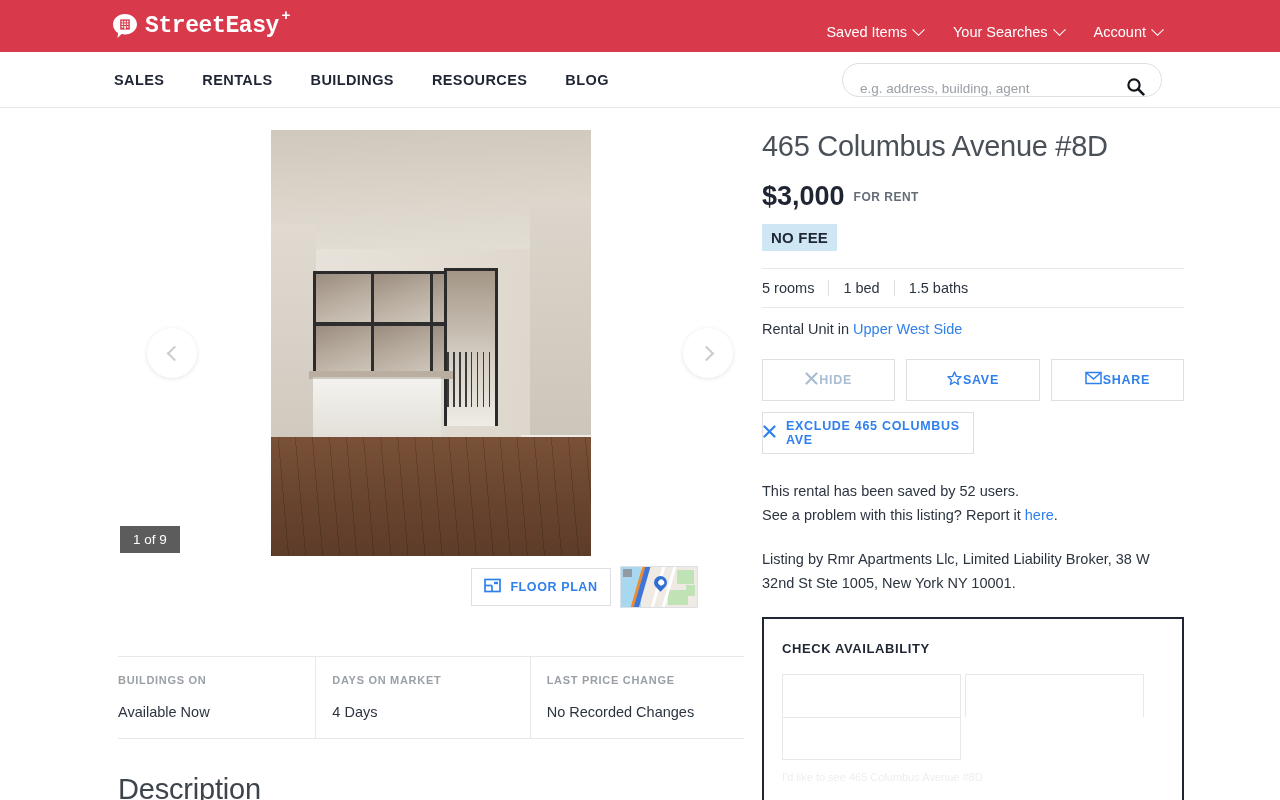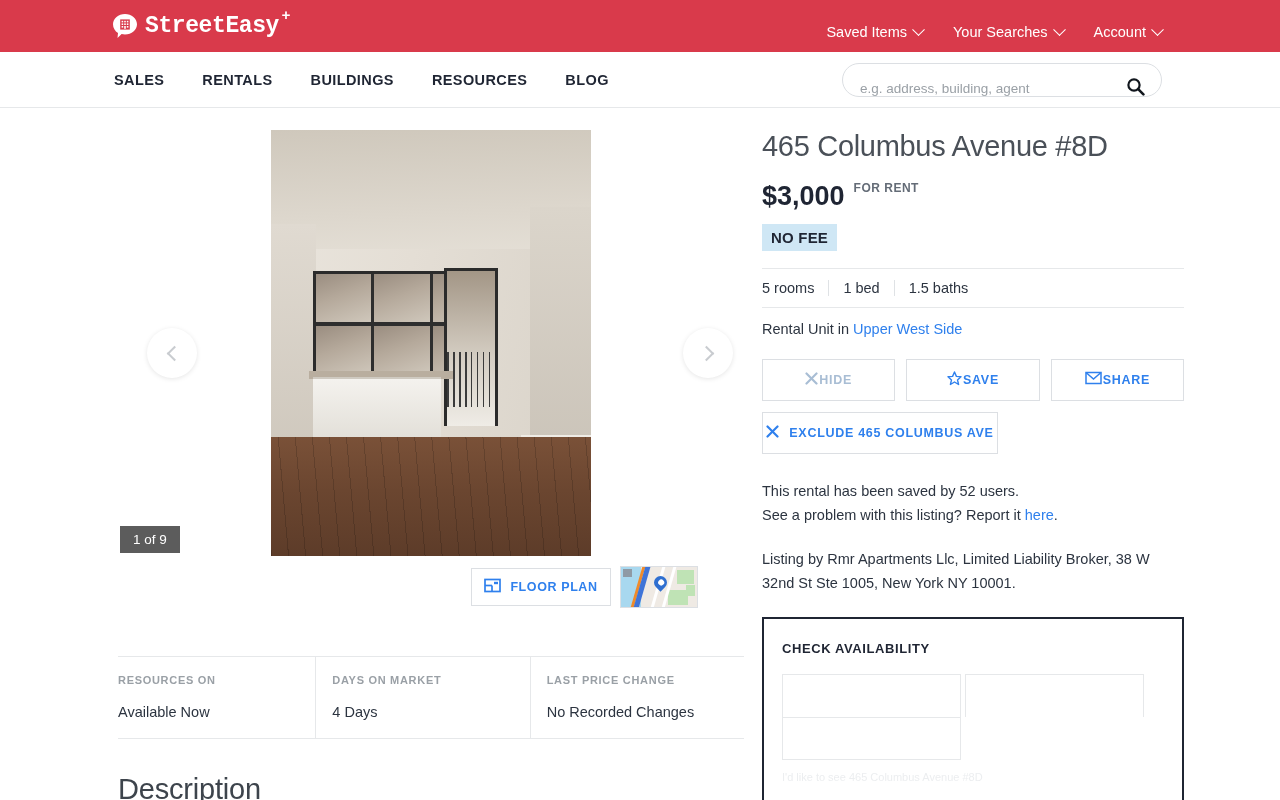--- a/index.html
+++ b/index.html
@@ -321,21 +321,21 @@
   
   .listing-title {
     margin-top: 22px;
     font-size: 29px;
     font-weight: 300;
     color: #4a5058;
     letter-spacing: -0.3px;
   }
   .price-row {
     margin-top: 18px;
-    display: flex; align-items: flex-start; gap: 9px;
+    display: flex; align-items: center; gap: 9px;
   }
   .price { font-size: 27px; font-weight: bold; color: #1f2533; }
   .price-sub {
     font-size: 12px; font-weight: bold;
     letter-spacing: 0.5px; color: #646c77;
   }
   .nofee {
     display: inline-block;
     margin-top: 12px;
     background: #cfe7f5;
@@ -373,21 +373,21 @@
     cursor: pointer;
     flex: 1;
   }
   .act-label {
     font-size: 12.5px; font-weight: bold;
     letter-spacing: 0.7px; color: #2f80ed;
   }
   .act-btn.muted .act-label { color: #a8bdd4; }
   .exclude-btn {
     margin-top: 11px;
-    height: 42px; width: 236px;
+    height: 42px; width: 212px;
     border: 1px solid #dcdfe3;
     background: #fff;
     display: flex; align-items: center; justify-content: center;
     gap: 10px; cursor: pointer;
   }
 
   .meta-block { margin-top: 25px; }
   .meta-line { font-size: 14.5px; color: #2c3440; line-height: 24px; }
   .broker-block { margin-top: 20px; }
   .broker-line { font-size: 14.5px; color: #2c3440; line-height: 24px; }
@@ -540,21 +540,21 @@
         <div class="mt-road-b"></div>
         <div class="mt-road-w1"></div>
         <div class="mt-road-w2"></div>
         <div class="mt-corner"></div>
         <div class="mt-pin"></div>
       </div>
     </div>
 
     <div class="stats">
       <div class="stat">
-        <div class="stat-label">RESOURCES ON</div>
+        <div class="stat-label">BUILDINGS ON</div>
         <div class="stat-value">Available Now</div>
       </div>
       <div class="stat">
         <div class="stat-label">DAYS ON MARKET</div>
         <div class="stat-value">4 Days</div>
       </div>
       <div class="stat">
         <div class="stat-label">LAST PRICE CHANGE</div>
         <div class="stat-value">No Recorded Changes</div>
       </div>

